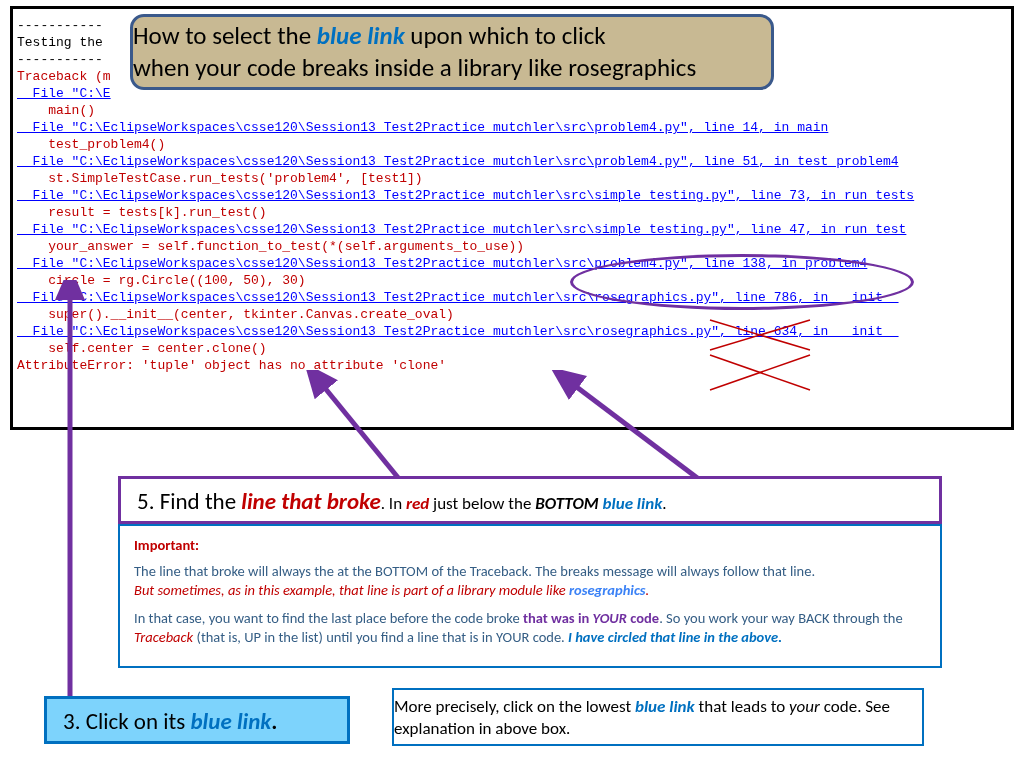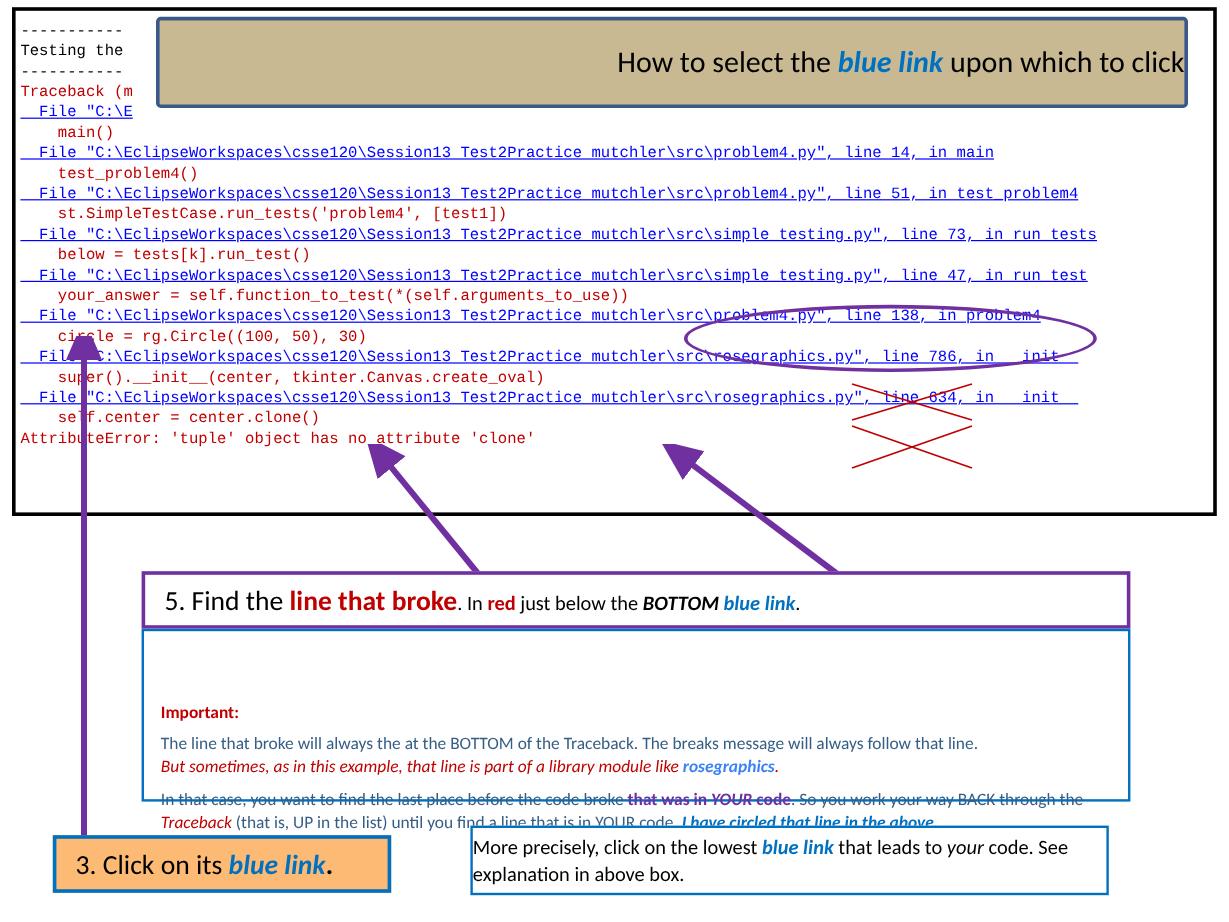--- a/index.html
+++ b/index.html
@@ -7,51 +7,51 @@
   .console-box {
     position: absolute; top: 6px; left: 10px; right: 10px; height: 424px;
     border: 3px solid #000; background: #fff; padding: 8px 4px;
     font-family: "Courier New", monospace; font-size: 13px; line-height: 17px;
     white-space: pre; overflow: hidden;
   }
   .console-box .link { color: #0000ff; text-decoration: underline; }
   .console-box .red { color: #c00000; }
   .console-box .black { color: #000; }
   .title-banner {
-    position: absolute; top: 14px; left: 130px; width: 860px; height: 76px;
-    background: #c8b993; border: 3px solid #3a598b; border-radius: 4px;
-    text-align: right; font-size: 25px; color: #000;
+    position: absolute; top: 14px; left: 130px; width: 644px; height: 76px;
+    background: #c8b993; border: 3px solid #3a598b; border-radius: 14px;
+    text-align: left; font-size: 25px; color: #000;
     display: flex; flex-direction: column; justify-content: center; line-height: 1.3;
   }
   .title-banner .blue { color: #0070c0; font-style: italic; font-weight: bold; }
   .ellipse-highlight {
     position: absolute; border: 3px solid #7030a0; border-radius: 50%;
     background: transparent; pointer-events: none;
   }
   .arrow-svg { position: absolute; pointer-events: none; }
   .step2-box {
     position: absolute; top: 476px; left: 118px; width: 824px; height: 48px;
     border: 3px solid #7030a0; background: #fff; padding: 8px 16px;
     font-size: 23px; color: #000;
   }
-  .step2-box .redital { color: #c00000; font-weight: bold; }
+  .step2-box .redital { color: #c00000; font-style: italic; font-weight: bold; }
   .step2-box .small { font-size: 17px; }
   .step2-box .blue { color: #0070c0; font-style: italic; font-weight: bold; }
   .important-box {
     position: absolute; top: 524px; left: 118px; width: 824px; height: 144px;
     border: 2px solid #0070c0; background: #fff; padding: 10px 14px;
     font-size: 14.5px; line-height: 1.35; color: #355e85;
   }
-  .important-box .hdr { color: #c00000; font-weight: bold; margin-top: 48px; }
+  .important-box .hdr { color: #c00000; font-weight: bold; }
   .important-box .redital { color: #c00000; font-style: italic; font-weight: normal; }
   .important-box .purple { color: #3b82f6; font-style: italic; font-weight: bold; }
   .important-box .bold { font-weight: bold; text-align: center; }
   .step3-box {
-    position: absolute; top: 696px; left: 44px; width: 282px; height: 48px;
-    border: 3px solid #0070c0; background: #fdba74; padding: 8px 16px;
+    position: absolute; top: 696px; left: 44px; width: 306px; height: 48px;
+    border: 3px solid #0070c0; background: #7dd3fc; padding: 8px 16px;
     font-size: 23px; color: #000;
   }
   .step3-box .blue { color: #0070c0; font-style: italic; font-weight: bold; }
   .precise-box {
     position: absolute; top: 688px; left: 392px; width: 532px; height: 58px;
     border: 2px solid #0070c0; background: #fff; padding: 6px 0;
     font-size: 17px; line-height: 1.3; color: #000;
   }
   .precise-box .blue { color: #0070c0; font-style: italic; font-weight: bold; }
   .precise-box .your { font-style: italic; }
@@ -63,35 +63,36 @@
 <span class="black">Testing the</span>
 <span class="black">-----------</span>
 <span class="red">Traceback (m</span>
 <span class="link">  File "C:\E</span>
 <span class="red">    main()</span>
 <span class="link">  File "C:\EclipseWorkspaces\csse120\Session13 Test2Practice mutchler\src\problem4.py", line 14, in main</span>
 <span class="red">    test_problem4()</span>
 <span class="link">  File "C:\EclipseWorkspaces\csse120\Session13 Test2Practice mutchler\src\problem4.py", line 51, in test_problem4</span>
 <span class="red">    st.SimpleTestCase.run_tests('problem4', [test1])</span>
 <span class="link">  File "C:\EclipseWorkspaces\csse120\Session13 Test2Practice mutchler\src\simple_testing.py", line 73, in run_tests</span>
-<span class="red">    below = tests[k].run_test()</span>
+<span class="red">    result = tests[k].run_test()</span>
 <span class="link">  File "C:\EclipseWorkspaces\csse120\Session13 Test2Practice mutchler\src\simple_testing.py", line 47, in run_test</span>
 <span class="red">    your_answer = self.function_to_test(*(self.arguments_to_use))</span>
 <span class="link">  File "C:\EclipseWorkspaces\csse120\Session13 Test2Practice mutchler\src\problem4.py", line 138, in problem4</span>
 <span class="red">    circle = rg.Circle((100, 50), 30)</span>
 <span class="link">  File "C:\EclipseWorkspaces\csse120\Session13 Test2Practice mutchler\src\rosegraphics.py", line 786, in   init  </span>
 <span class="red">    super().__init__(center, tkinter.Canvas.create_oval)</span>
 <span class="link">  File "C:\EclipseWorkspaces\csse120\Session13 Test2Practice mutchler\src\rosegraphics.py", line 634, in   init  </span>
 <span class="red">    self.center = center.clone()</span>
 <span class="red">AttributeError: 'tuple' object has no attribute 'clone'</span></div>
 
 <div class="title-banner">
   <div>
     <span>How to select the </span><span class="blue">blue link</span><span> upon which to click</span>
   </div>
+  <div>when your code breaks inside a library like rosegraphics</div>
 </div>
 
 <div class="ellipse-highlight" style="top:254px; left:570px; width:344px; height:56px;"></div>
 
 <svg class="arrow-svg" style="top:310px; left:700px; width:120px; height:90px;">
   <line x1="10" y1="10" x2="110" y2="40" stroke="#c00000" stroke-width="1.5"></line>
   <line x1="110" y1="10" x2="10" y2="40" stroke="#c00000" stroke-width="1.5"></line>
   <line x1="10" y1="45" x2="110" y2="80" stroke="#c00000" stroke-width="1.5"></line>
   <line x1="110" y1="45" x2="10" y2="80" stroke="#c00000" stroke-width="1.5"></line>
 </svg>

